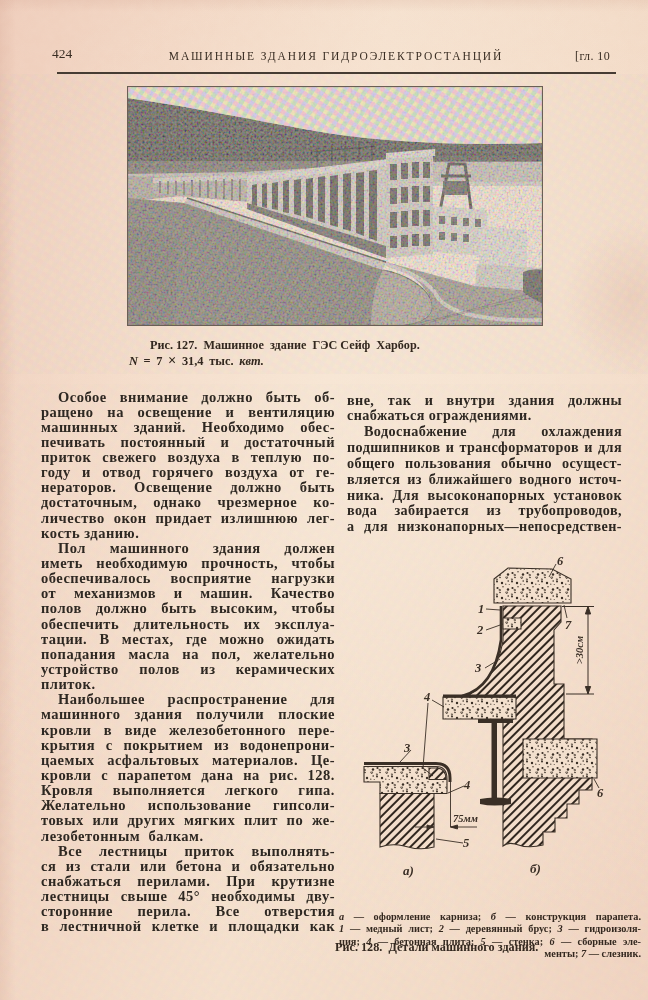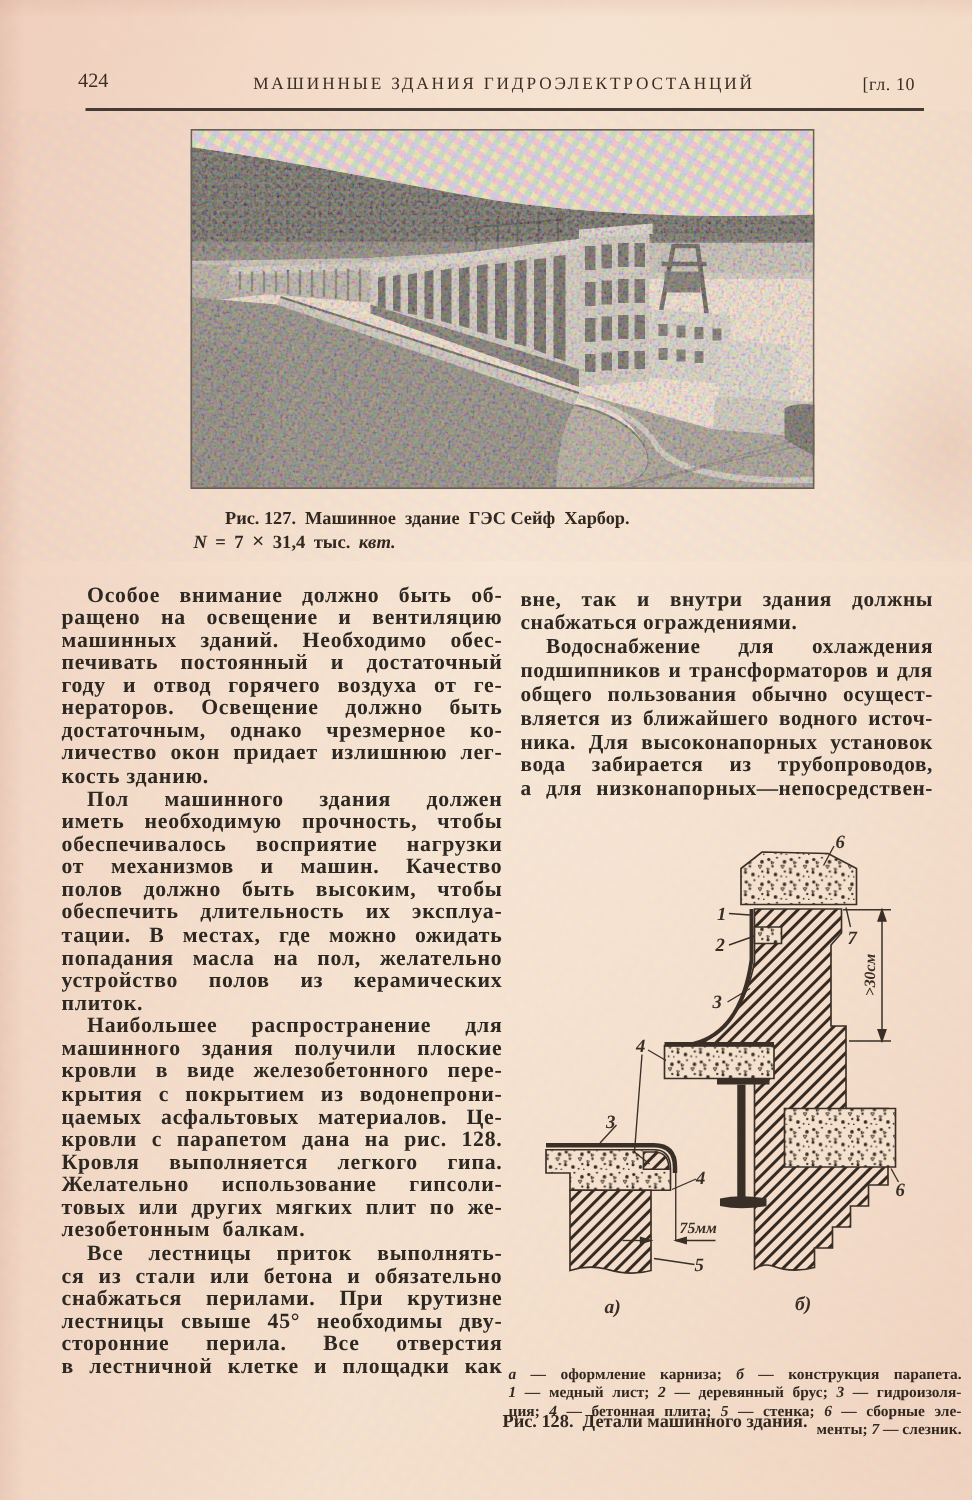--- a/index.html
+++ b/index.html
@@ -205,20 +205,21 @@
 
 <div class="cap" style="left:150px;top:338px;width:416px;font-size:12.2px;">Рис. 127.&nbsp; Машинное&nbsp; здание&nbsp; ГЭС&nbsp;Сейф&nbsp; Харбор.</div>
 
 <div class="cap" style="left:129px;top:354px;width:416px;font-size:12.4px;word-spacing:2.5px;"><i>N</i> = 7 <span style="font-size:14.5px;line-height:10px;">×</span> 31,4 тыс. <i>квт.</i></div>
 
 <div class="col" style="left:41px;top:388.5px;width:294px;">
   <div class="l in">Особое внимание должно быть об-</div>
   <div class="l">ращено на освещение и вентиляцию</div>
   <div class="l">машинных зданий. Необходимо обес-</div>
   <div class="l">печивать постоянный и достаточный</div>
+  <div class="l">приток свежего воздуха в теплую по-</div>
   <div class="l">году и отвод горячего воздуха от ге-</div>
   <div class="l">нераторов. Освещение должно быть</div>
   <div class="l">достаточным, однако чрезмерное ко-</div>
   <div class="l">личество окон придает излишнюю лег-</div>
   <div class="l e">кость зданию.</div>
   <div class="l in">Пол машинного здания должен</div>
   <div class="l">иметь необходимую прочность, чтобы</div>
   <div class="l">обеспечивалось восприятие нагрузки</div>
   <div class="l">от механизмов и машин. Качество</div>
   <div class="l">полов должно быть высоким, чтобы</div>

